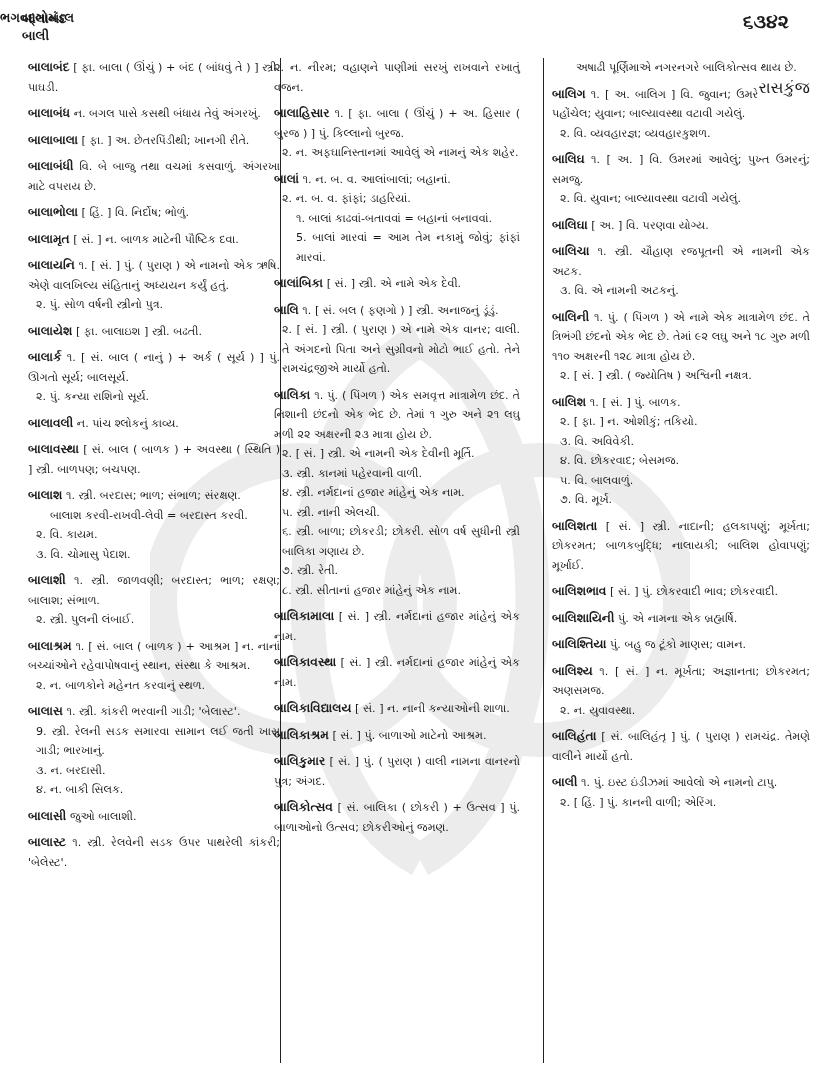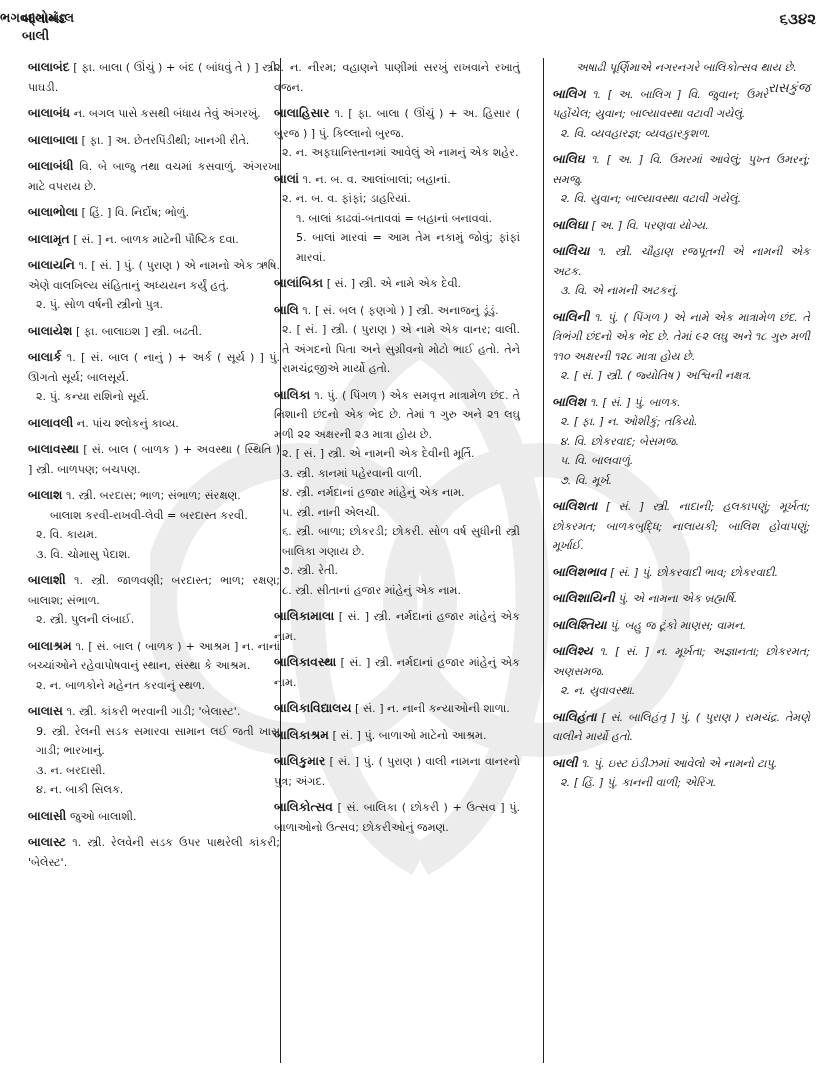--- a/index.html
+++ b/index.html
@@ -6,38 +6,38 @@
   body {
     width:825px; height:1071px; position:relative; overflow:hidden;
     font-family:"DejaVu Sans", sans-serif; color:#1a1a1a;
   }
   .watermark {
     position:absolute; left:150px; top:300px; width:540px; height:600px;
     pointer-events:none; z-index:0;
   }
   .hdr-left { position:absolute; left:22px; top:10px; font-size:13px; font-weight:bold; line-height:17px; }
   .hdr-center { position:absolute; left:0; right:0; top:10px; font-size:13px; font-weight:bold; }
-  .hdr-right { position:absolute; right:9px; top:10px; font-size:15px; font-weight:bold; }
+  .hdr-right { position:absolute; right:36px; top:10px; font-size:19px; font-weight:bold; }
   .col {
     position:absolute; top:58px; bottom:8px; z-index:1;
     font-size:11.2px; line-height:19.5px;
   }
   .col1 { left:28px; width:252px; }
   .col2 { left:274px; width:246px; }
-  .col3 { left:552px; width:258px;font-style:italic; }
+  .col3 { left:552px; width:258px; }
   .divider { position:absolute; top:58px; width:1px; background:#222; z-index:1; }
   .div1 { left:280px; height:1005px; }
   .div2 { left:543px; height:1005px; }
   .entry { margin:0 0 7px 0; text-align:justify; }
   .hw { font-weight:bold; font-size:12.2px; }
   .body { }
   .sub { display:block; padding-left:8px; }
   .idiom { display:block; padding-left:22px; text-indent:0; }
   .quote { display:block; padding-left:24px; }
-  .quote .src { float:right; font-size:13px; }
+  .quote .src { float:right; font-size:16px; }
 </style>
 </head>
 <body>
 
 <svg class="watermark" viewBox="0 0 540 600">
   <g fill="none" stroke="#ececec" stroke-width="34">
     <circle cx="150" cy="300" r="140"></circle>
     <circle cx="390" cy="300" r="140"></circle>
     <path d="M270 40 C 120 120, 120 480, 270 560"></path>
     <path d="M270 40 C 420 120, 420 480, 270 560"></path>
@@ -87,21 +87,21 @@
     <div class="entry"><span class="hw">બાલિકુમાર</span> <span class="body">[ સં. ] પું. ( પુરાણ ) વાલી નામના વાનરનો પુત્ર; અંગદ.</span></div>
     <div class="entry"><span class="hw">બાલિકોત્સવ</span> <span class="body">[ સં. બાલિકા ( છોકરી ) + ઉત્સવ ] પું. બાળાઓનો ઉત્સવ; છોકરીઓનું જમણ.</span></div>
   </div>
 <div class="col col3">
     <div class="entry quote"><span>અષાઢી પૂર્ણિમાએ નગરનગરે બાલિકોત્સવ થાય છે.</span><br><span class="src">રાસકુંજ</span></div>
     <div class="entry"><span class="hw">બાલિગ</span> <span class="body">૧. [ અ. બાલિગ ] વિ. જુવાન; ઉમરે પહોંચેલ; યુવાન; બાલ્યાવસ્થા વટાવી ગયેલું.</span><span class="sub">૨. વિ. વ્યવહારજ્ઞ; વ્યવહારકુશળ.</span></div>
     <div class="entry"><span class="hw">બાલિઘ</span> <span class="body">૧. [ અ. ] વિ. ઉમરમાં આવેલું; પુખ્ત ઉમરનું; સમજુ.</span><span class="sub">૨. વિ. યુવાન; બાલ્યાવસ્થા વટાવી ગયેલું.</span></div>
     <div class="entry"><span class="hw">બાલિઘા</span> <span class="body">[ અ. ] વિ. પરણવા યોગ્ય.</span></div>
     <div class="entry"><span class="hw">બાલિચા</span> <span class="body">૧. સ્ત્રી. ચૌહાણ રજપૂતની એ નામની એક અટક.</span><span class="sub">૩. વિ. એ નામની અટકનું.</span></div>
     <div class="entry"><span class="hw">બાલિની</span> <span class="body">૧. પું. ( પિંગળ ) એ નામે એક માત્રામેળ છંદ. તે ત્રિભંગી છંદનો એક ભેદ છે. તેમાં ૯૨ લઘુ અને ૧૮ ગુરુ મળી ૧૧૦ અક્ષરની ૧૨૮ માત્રા હોય છે.</span><span class="sub">૨. [ સં. ] સ્ત્રી. ( જ્યોતિષ ) અશ્વિની નક્ષત્ર.</span></div>
-    <div class="entry"><span class="hw">બાલિશ</span> <span class="body">૧. [ સં. ] પું. બાળક.</span><span class="sub">૨. [ ફા. ] ન. ઓશીકું; તકિયો.</span><span class="sub">૪. વિ. છોકરવાદ; બેસમજ.</span><span class="sub">૫. વિ. બાલવાળું.</span><span class="sub">૭. વિ. મૂર્ખ.</span></div>
+    <div class="entry"><span class="hw">બાલિશ</span> <span class="body">૧. [ સં. ] પું. બાળક.</span><span class="sub">૨. [ ફા. ] ન. ઓશીકું; તકિયો.</span><span class="sub">૩. વિ. અવિવેકી.</span><span class="sub">૪. વિ. છોકરવાદ; બેસમજ.</span><span class="sub">૫. વિ. બાલવાળું.</span><span class="sub">૭. વિ. મૂર્ખ.</span></div>
     <div class="entry"><span class="hw">બાલિશતા</span> <span class="body">[ સં. ] સ્ત્રી. નાદાની; હલકાપણું; મૂર્ખતા; છોકરમત; બાળકબુદ્ધિ; નાલાયકી; બાલિશ હોવાપણું; મૂર્ખાઈ.</span></div>
     <div class="entry"><span class="hw">બાલિશભાવ</span> <span class="body">[ સં. ] પું. છોકરવાદી ભાવ; છોકરવાદી.</span></div>
     <div class="entry"><span class="hw">બાલિશાયિની</span> <span class="body">પું. એ નામના એક બ્રહ્મર્ષિ.</span></div>
     <div class="entry"><span class="hw">બાલિશ્તિયા</span> <span class="body">પું. બહુ જ ટૂંકો માણસ; વામન.</span></div>
     <div class="entry"><span class="hw">બાલિશ્ય</span> <span class="body">૧. [ સં. ] ન. મૂર્ખતા; અજ્ઞાનતા; છોકરમત; અણસમજ.</span><span class="sub">૨. ન. યુવાવસ્થા.</span></div>
     <div class="entry"><span class="hw">બાલિહંતા</span> <span class="body">[ સં. બાલિહંતૃ ] પું. ( પુરાણ ) રામચંદ્ર. તેમણે વાલીને માર્યો હતો.</span></div>
     <div class="entry"><span class="hw">બાલી</span> <span class="body">૧. પું. ઇસ્ટ ઇંડીઝમાં આવેલો એ નામનો ટાપુ.</span><span class="sub">૨. [ હિં. ] પું. કાનની વાળી; એરિંગ.</span></div>
   </div>
 
 </body></html>

